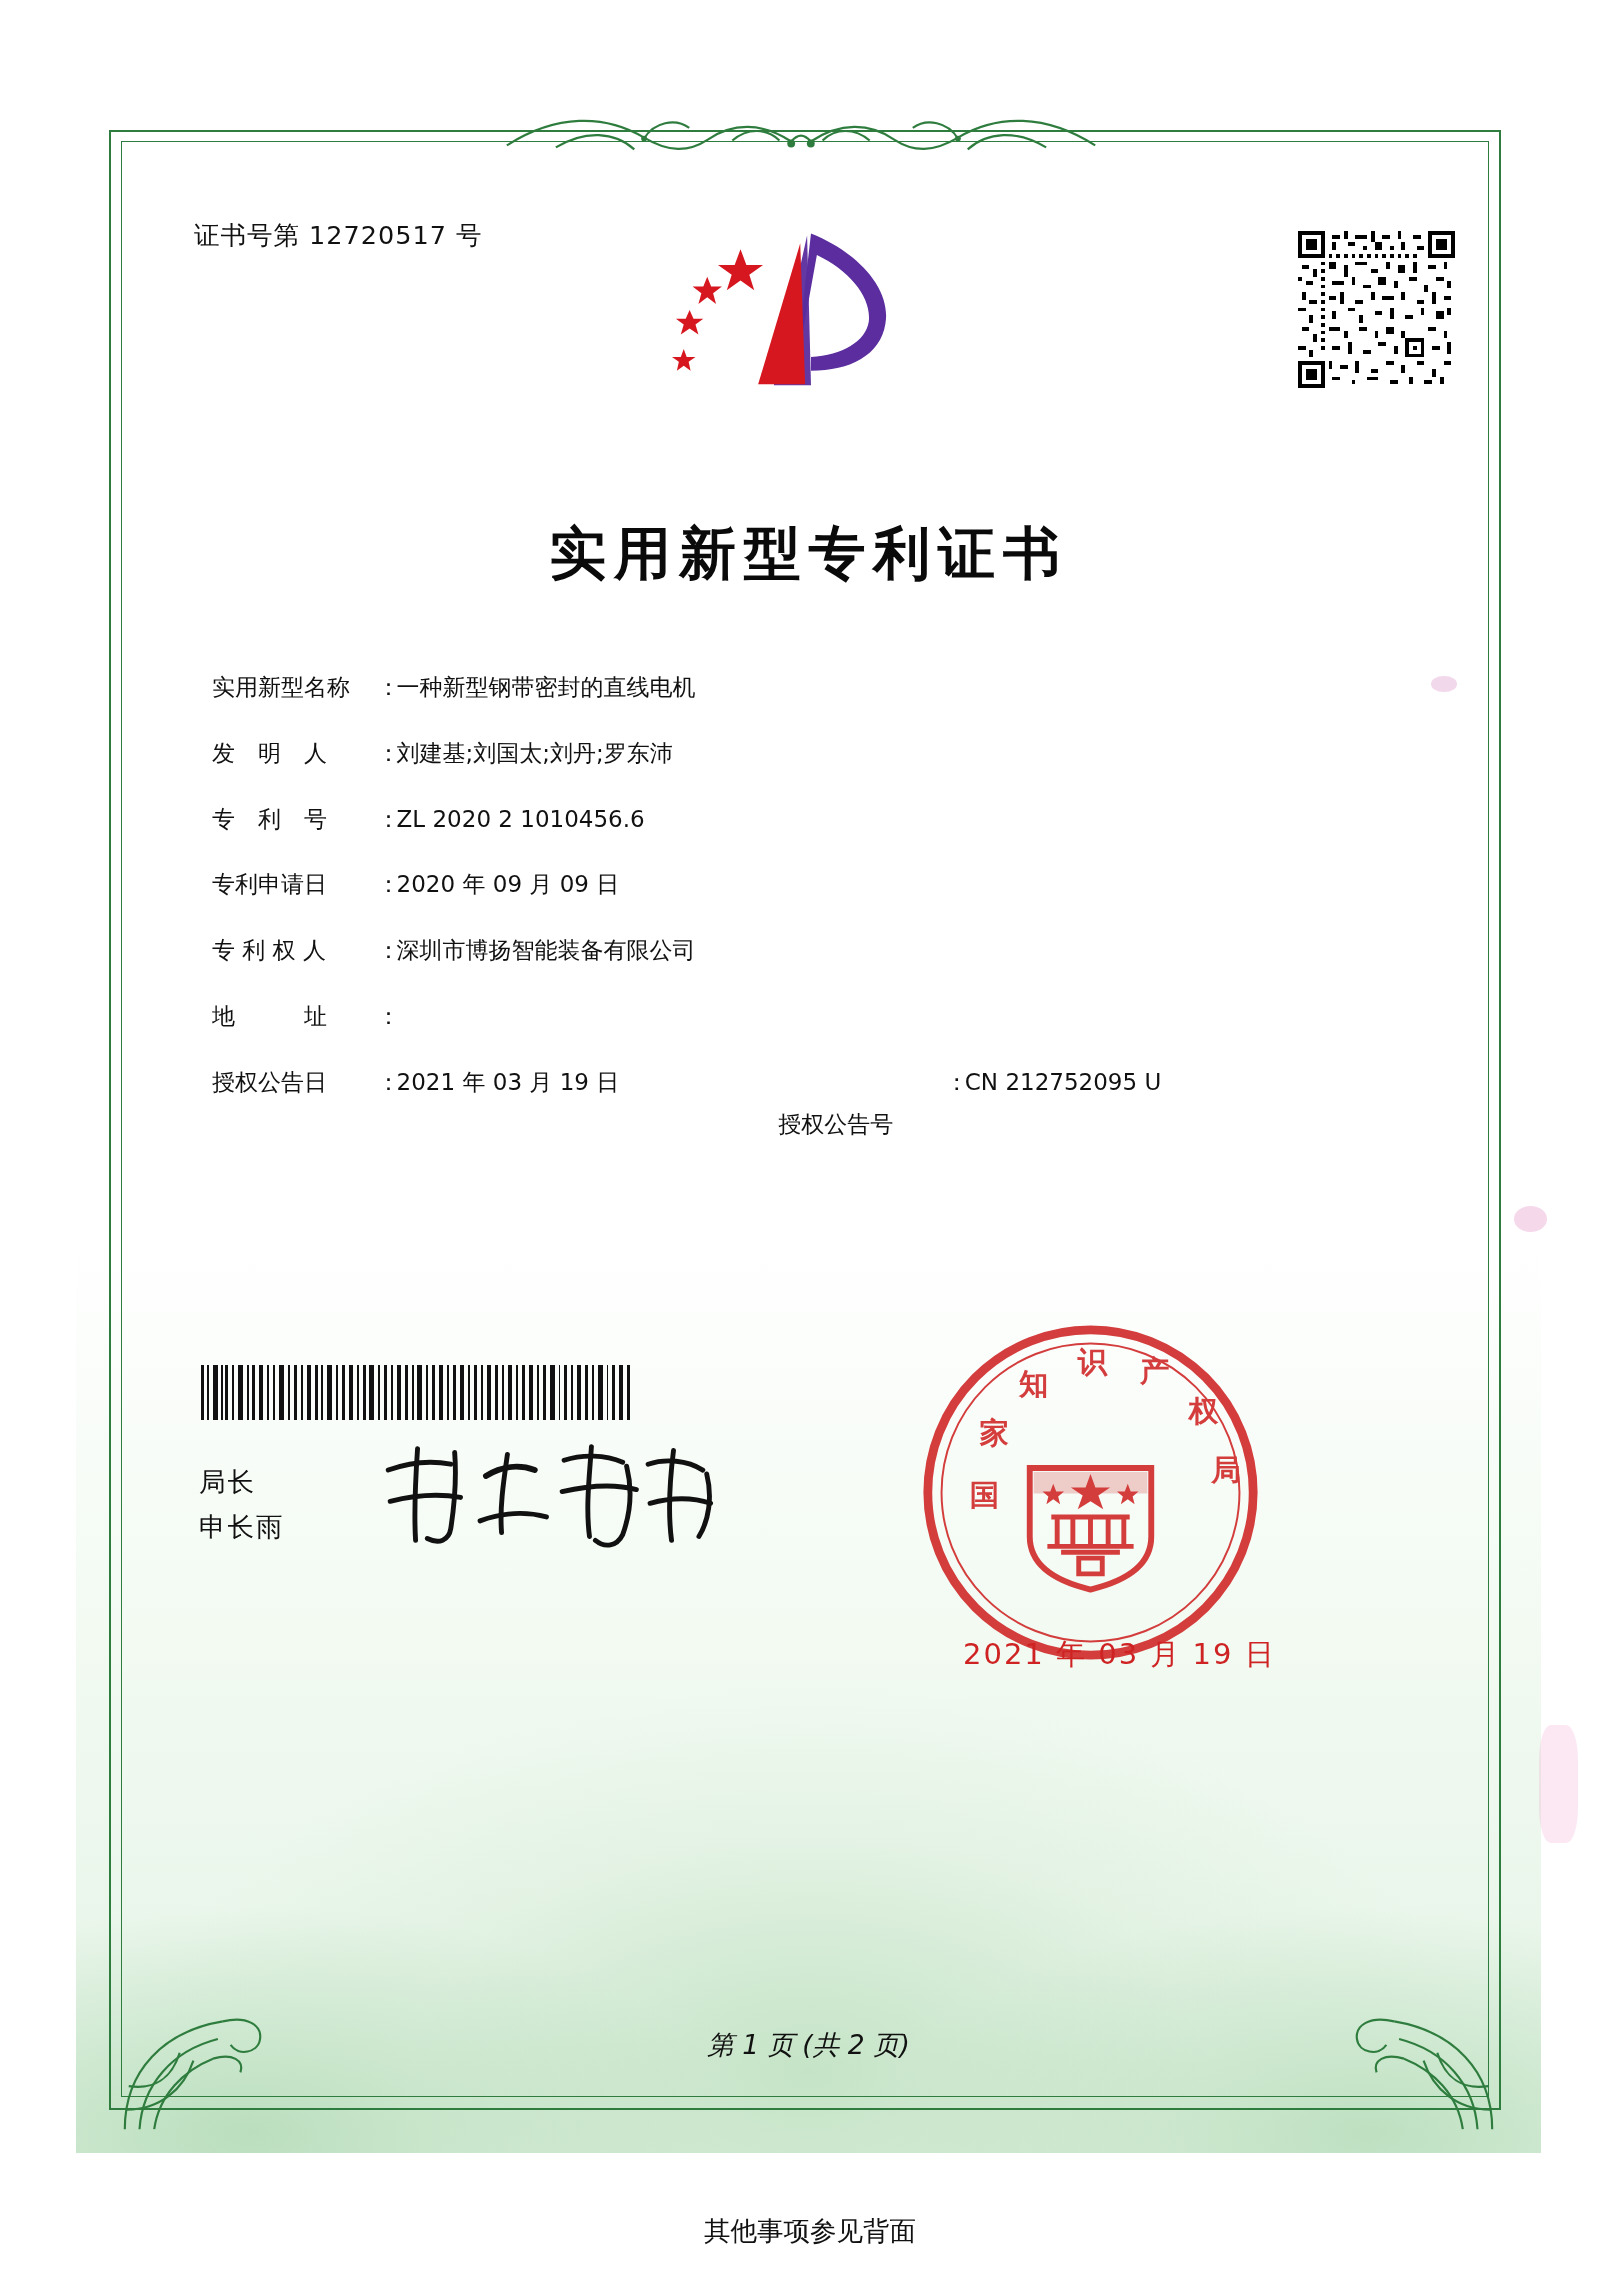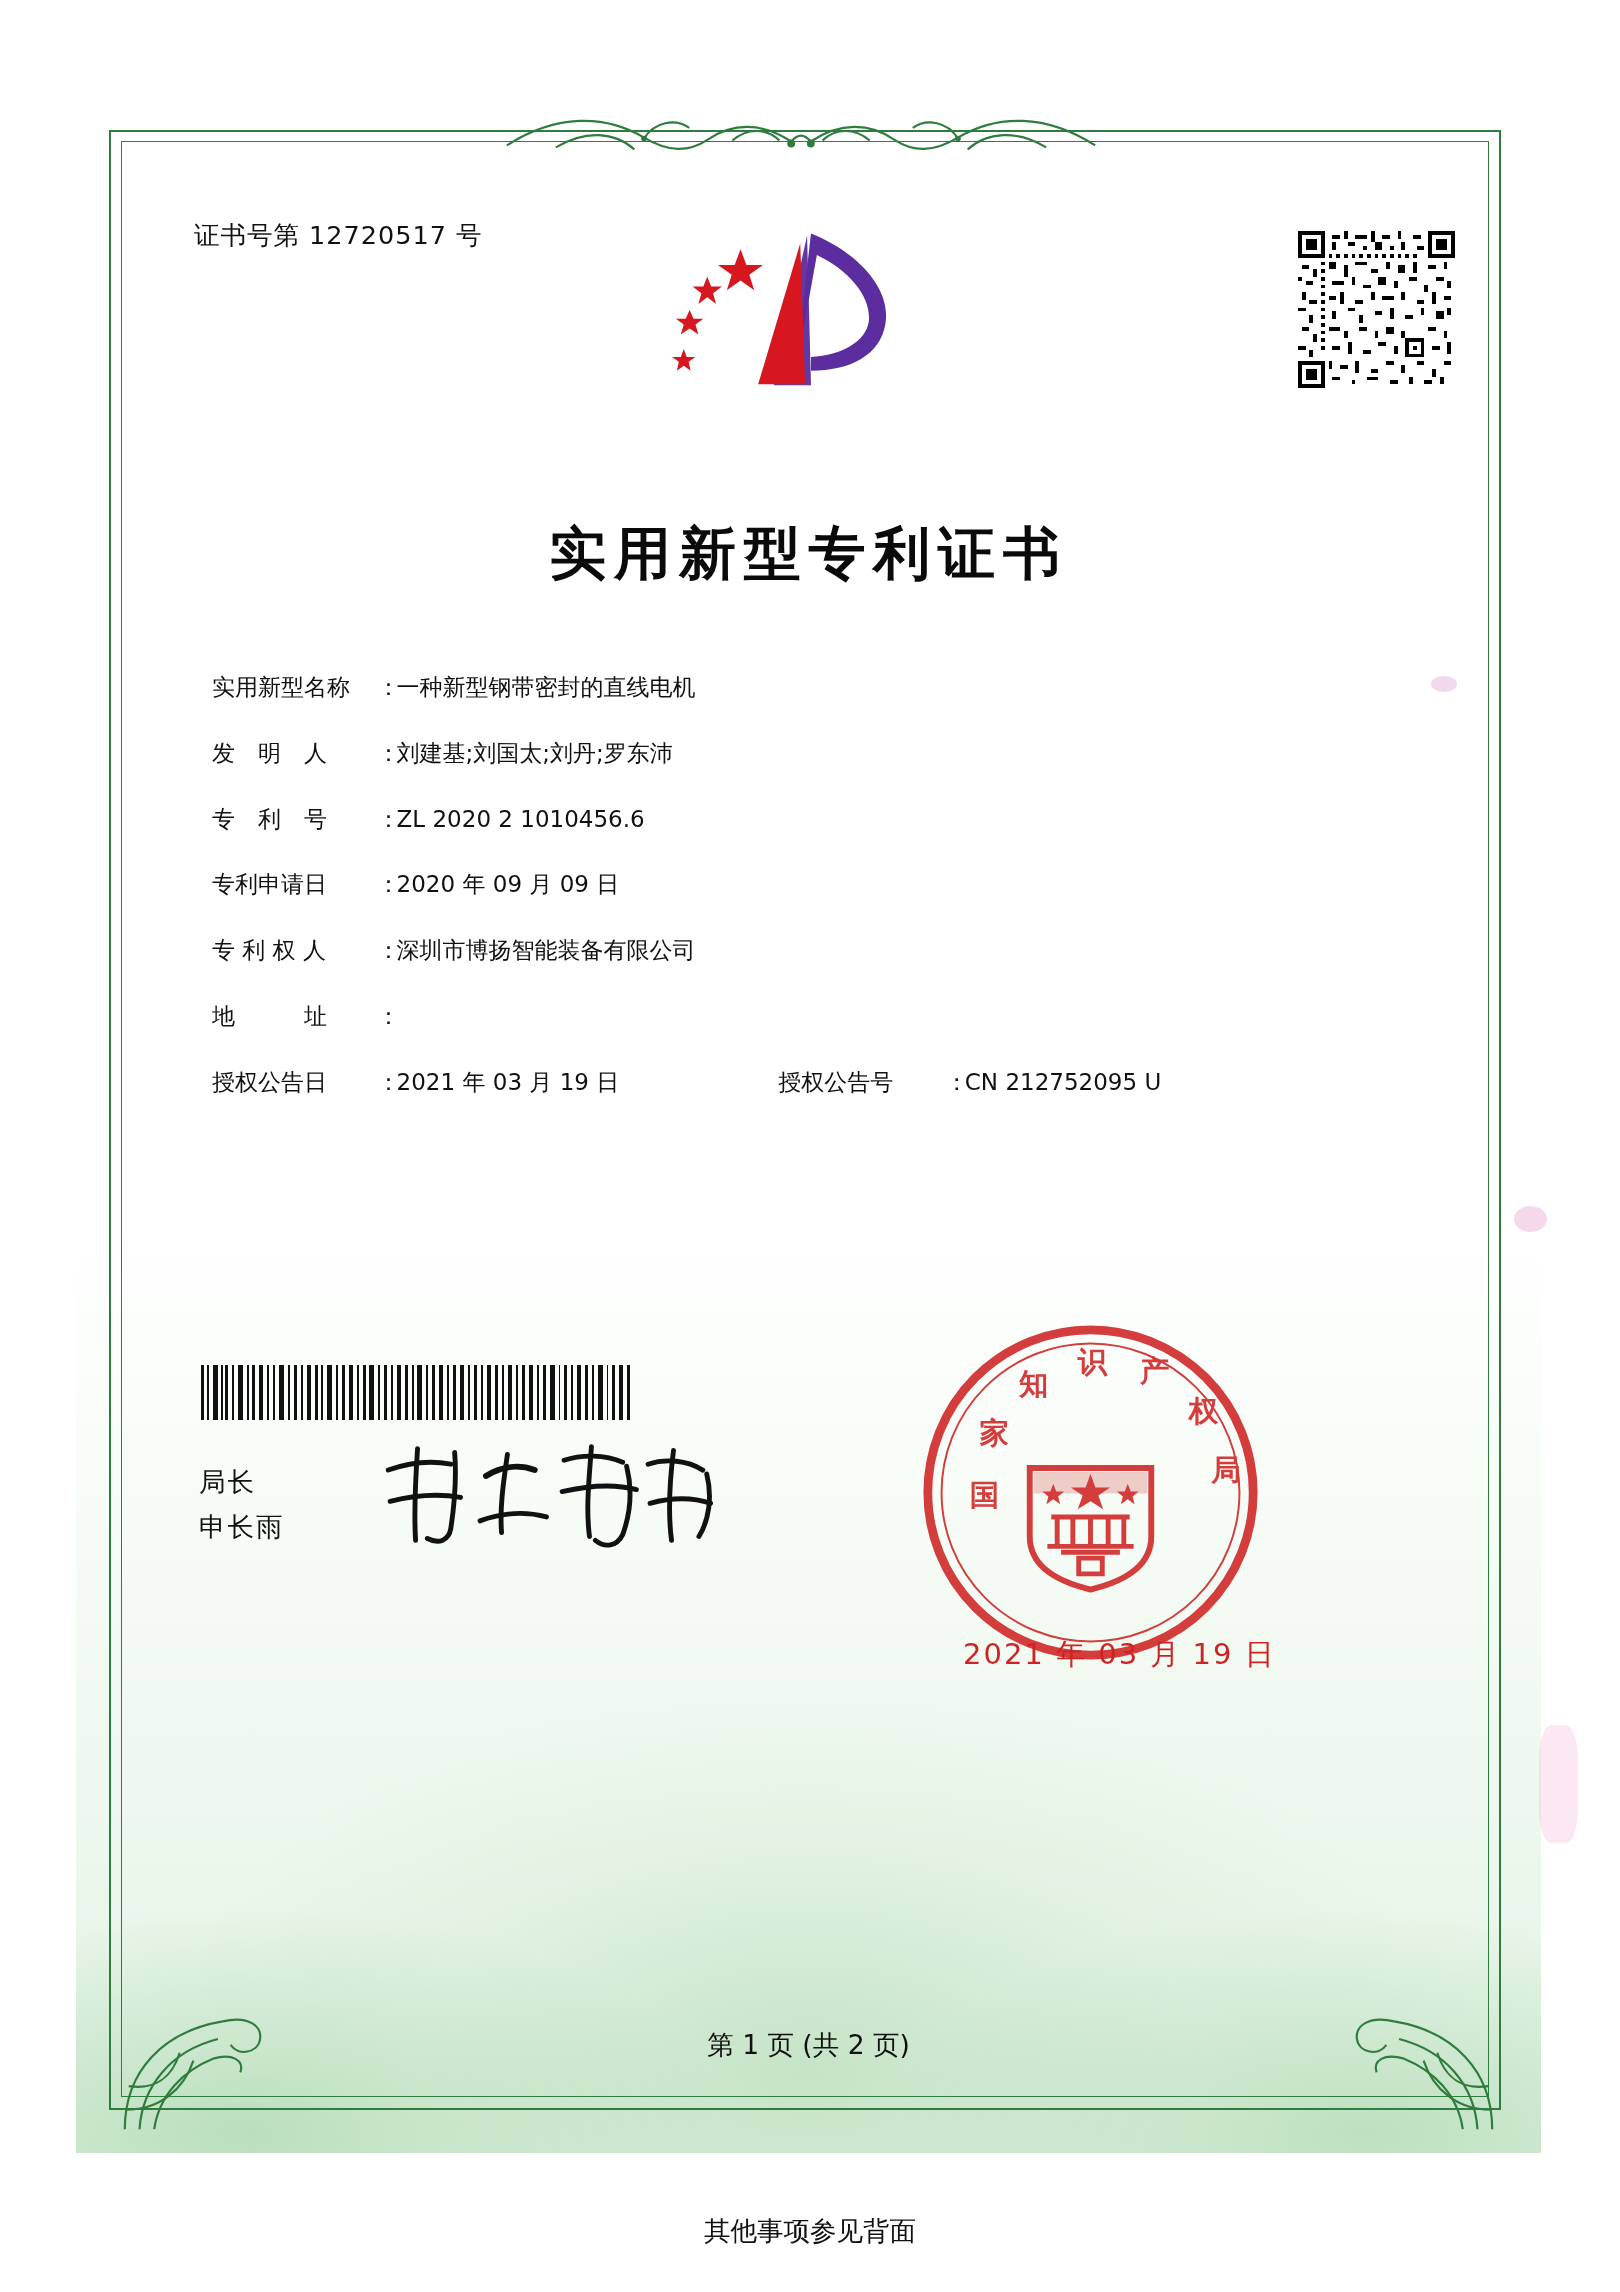--- a/index.html
+++ b/index.html
@@ -115,21 +115,21 @@
     letter-spacing: 0px;
   }
   .f-colon { flex: 0 0 auto; width: 19.6px; }
   .f-value { flex: 1 1 auto; }
   .f-value .line2 { display: block; margin-top: 7.8px; }
 
   .row-inline { display: flex; align-items: flex-start; margin-bottom: 29px; }
   .row-inline .grp { display: flex; align-items: flex-start; }
   .row-inline .grp2 { margin-left: 159px; }
   .row-inline .f-label-short { width: 165px; white-space: pre; }
-  .row-inline .f-label-mid { width: 167px; white-space: pre; }
+  .row-inline .f-label-mid { width: 167px; white-space: pre; margin-top: 42px; }
 
   
   .paragraphs {
     position: absolute;
     left: 120px;
     top: 980px;
     width: 1286px;
     font-family: "DejaVu Serif", "Liberation Serif", serif;
     font-size: 26.5px;
     line-height: 1.62;
@@ -184,20 +184,21 @@
   }
 
   
   .page-num {
     position: absolute;
     left: 0; right: 0;
     top: 1921px;
     text-align: center;
     font-size: 26.5px;
     color: #111;
+    font-style: italic;
   }
   .back-note {
     position: absolute;
     left: 0; right: 0;
     top: 2213px;
     text-align: center;
     font-size: 26.5px;
     color: #111;
   }
 

